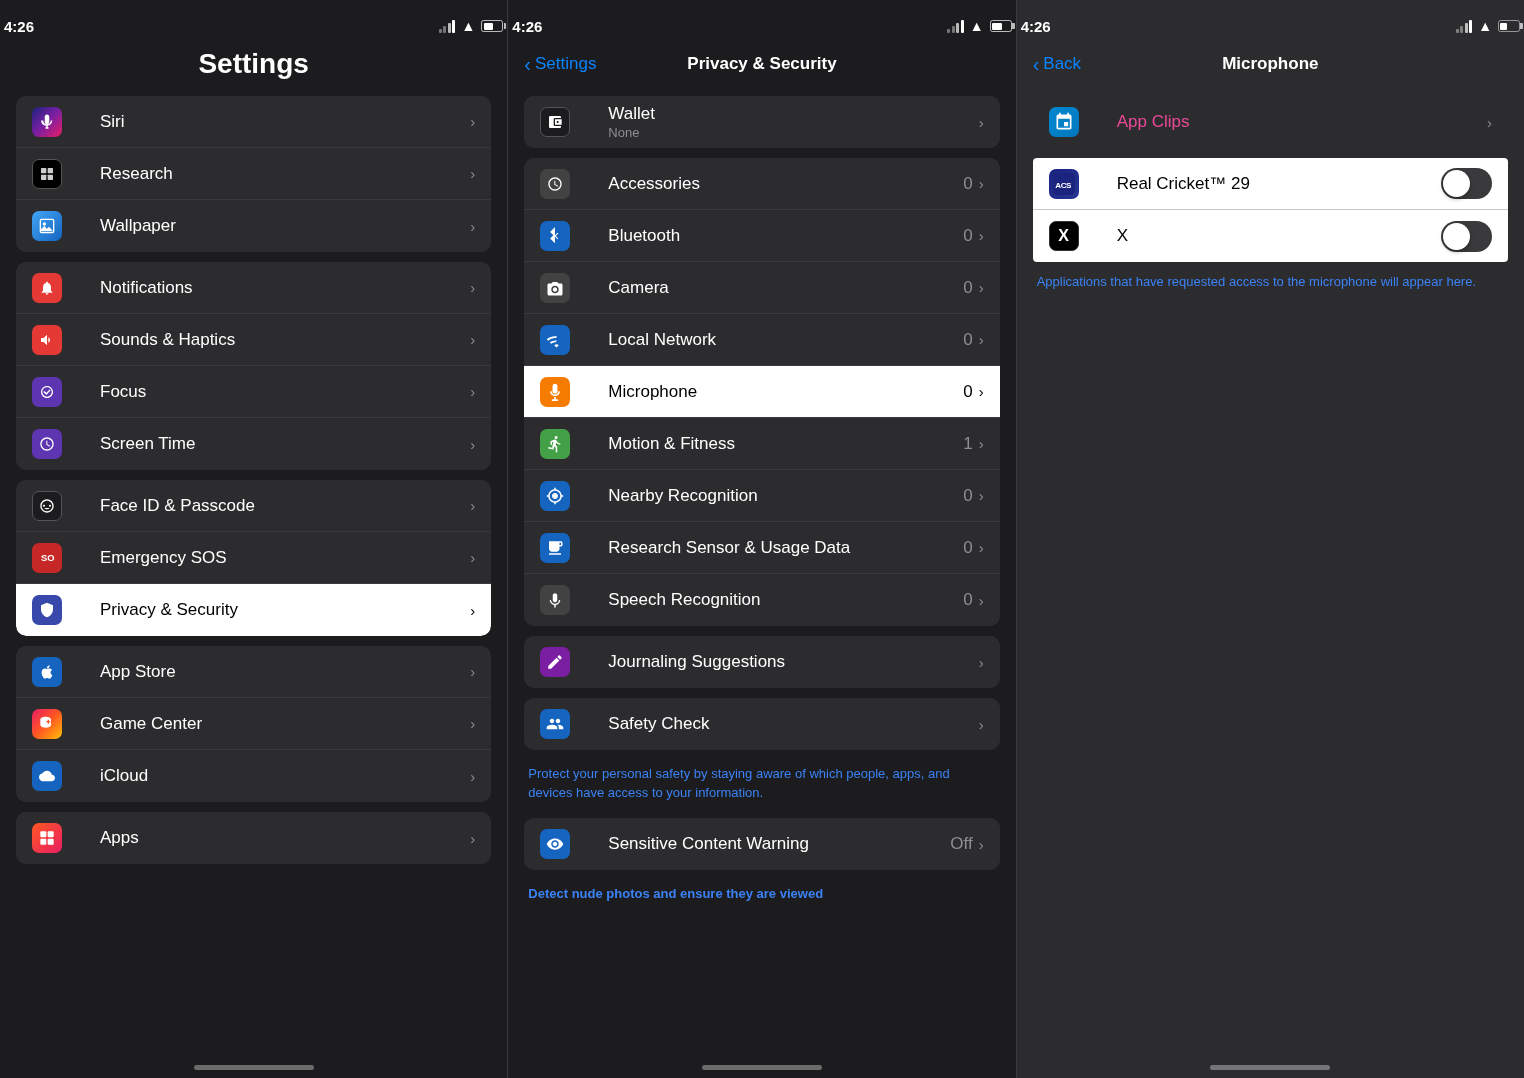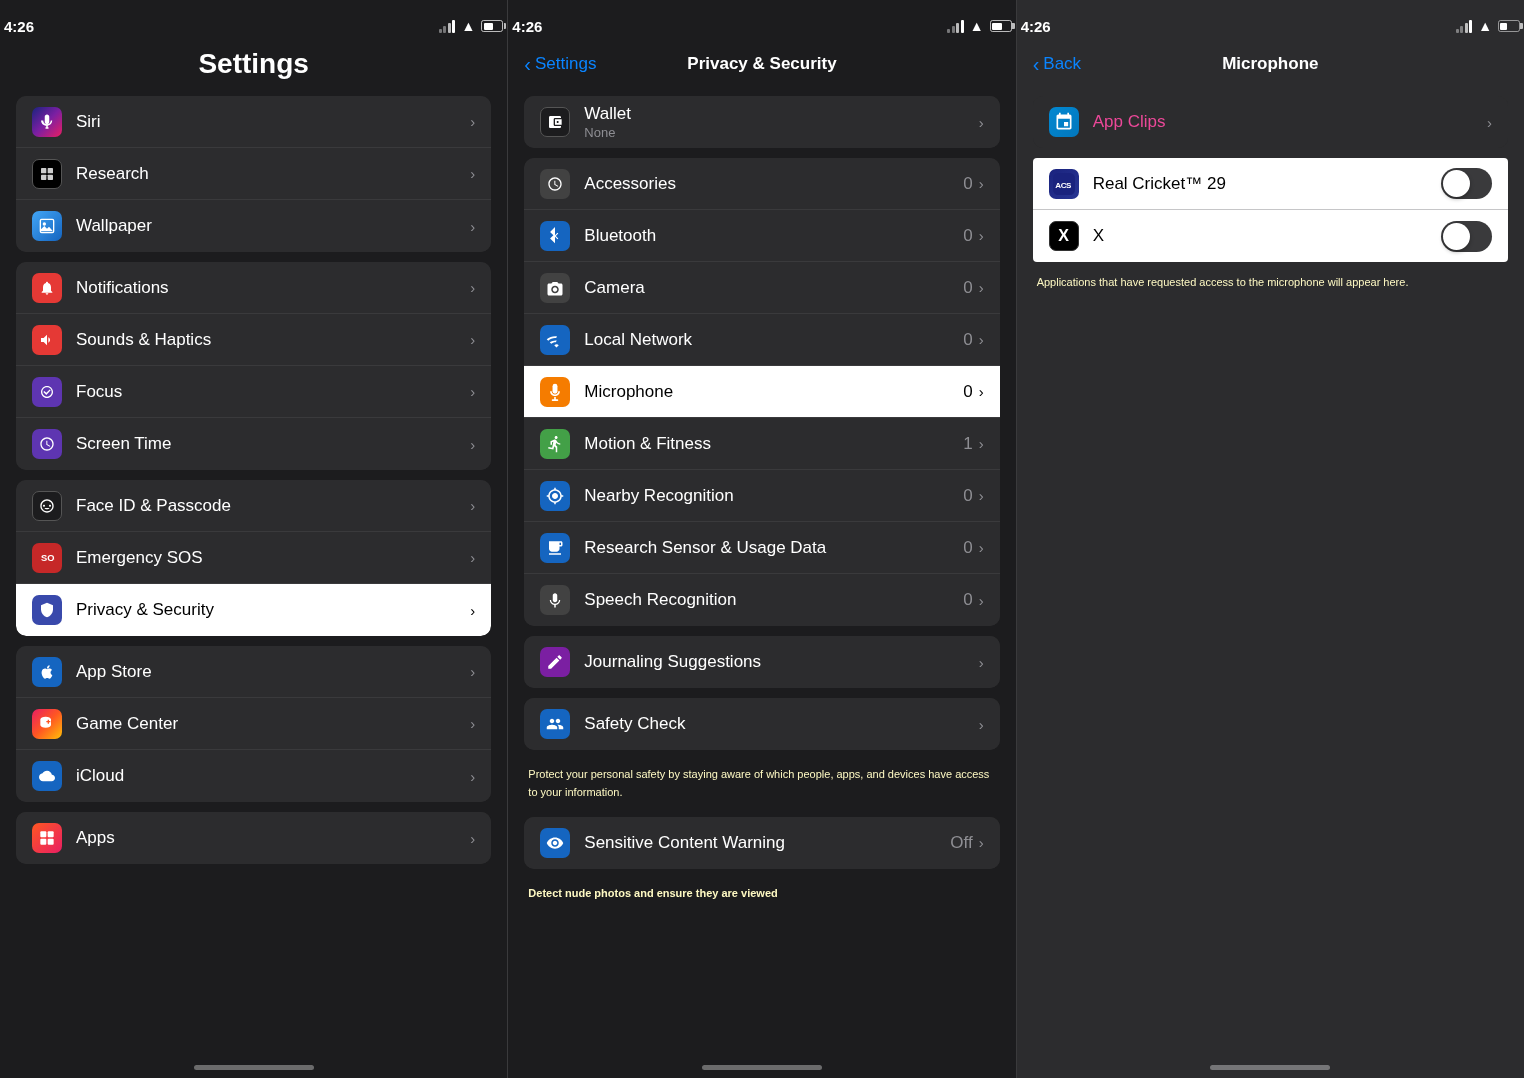--- a/index.html
+++ b/index.html
@@ -160,20 +160,21 @@
       justify-content: center;
       margin-right: 14px;
       flex-shrink: 0;
       font-size: 16px;
     }
     .item-text {
       flex: 1;
       display: flex;
       flex-direction: column;
       justify-content: center;
+      margin-left: 24px;
     }
     .item-label {
       font-size: 17px;
       color: #fff;
     }
     .item-sublabel {
       font-size: 13px;
       color: #8e8e93;
       margin-top: 1px;
     }
@@ -251,22 +252,22 @@
       font-size: 16px;
       font-weight: 800;
       border: 1px solid #333;
     }
     .appclip-icon {
       background: linear-gradient(135deg, #0288d1, #0277bd);
       font-size: 16px;
     }
 
     .helper-text {
-      font-size: 11px;
-      color: #fef9c3;
+      font-size: 13px;
+      color: #3b82f6;
       padding: 10px 20px;
       line-height: 1.4;
     }
 
     
     .home-indicator {
       position: absolute;
       bottom: 8px;
       left: 50%;
       transform: translateX(-50%);

